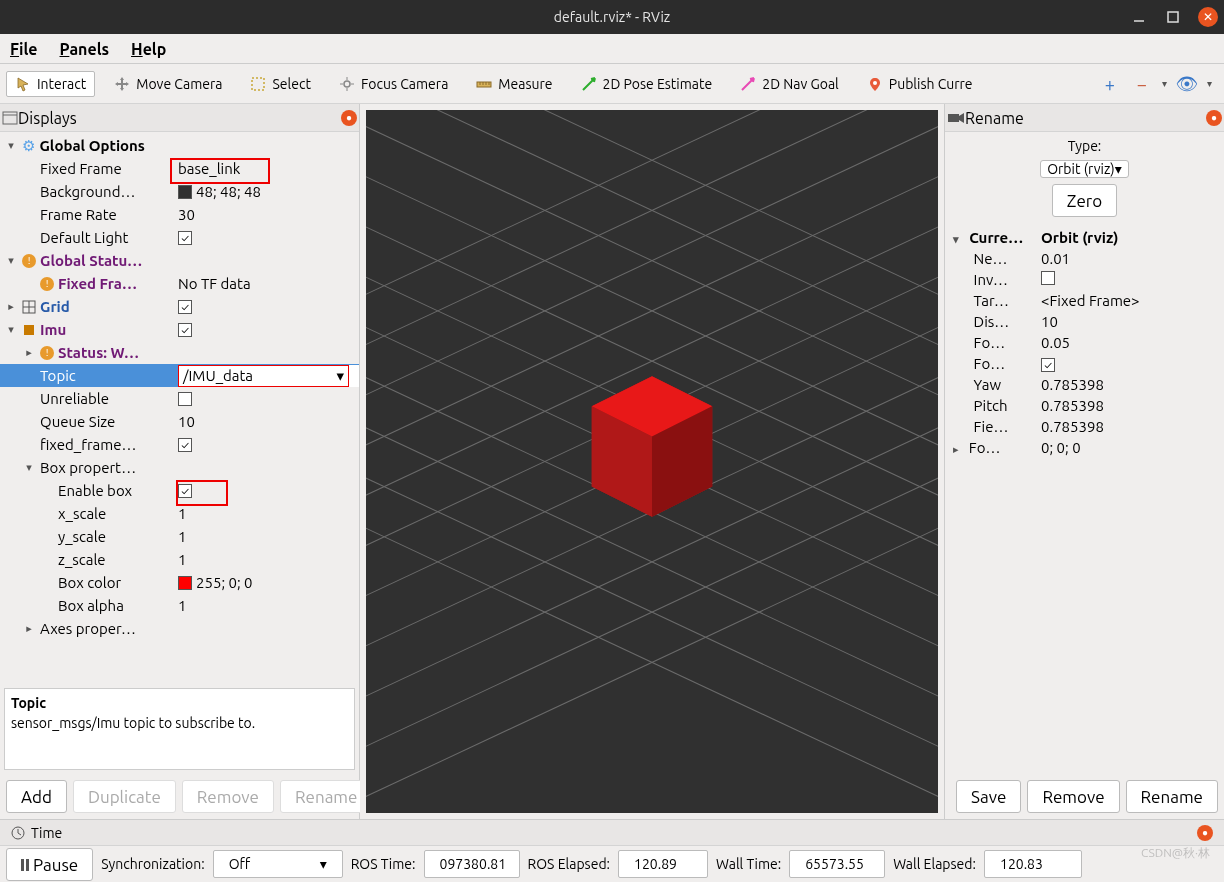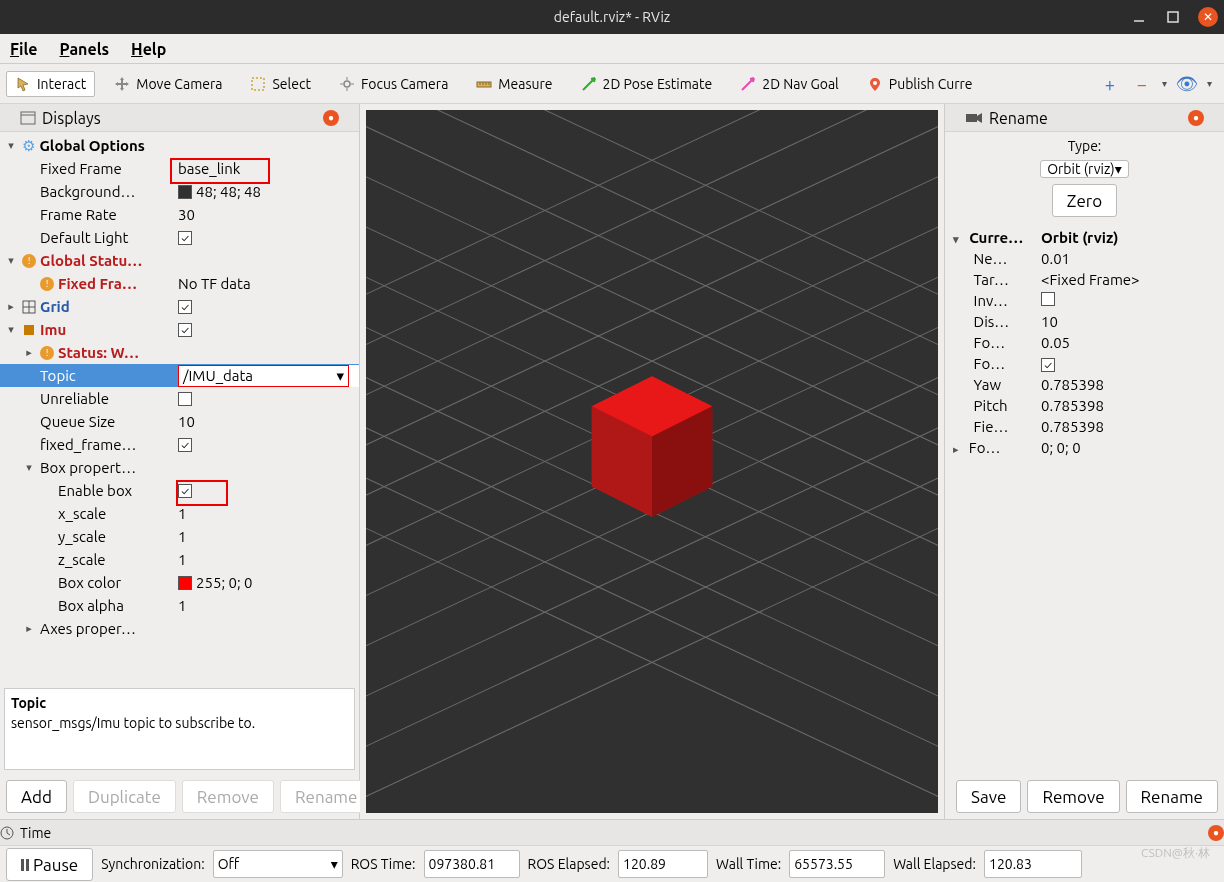--- a/index.html
+++ b/index.html
@@ -24,36 +24,36 @@
 .toolbar-right { margin-left: auto; display: flex; gap: 8px; align-items: center; padding-right: 6px; }
 .toolbar-right .icbtn { font-size: 18px; width: 24px; text-align:center; }
 .toolbar-dropdown { font-size: 10px; color: #555; }
 
 
 .content { display: flex; height: 715px; }
 .left-panel { width: 360px; background: #f0eeed; display: flex; flex-direction: column; border-right: 1px solid #ccc; }
 .center-panel { flex: 1; background: #f0eeed; display: flex; align-items:center; justify-content:center; padding: 6px; }
 .right-panel { width: 280px; background: #f0eeed; display: flex; flex-direction: column; border-left: 1px solid #ccc; }
 
-.panel-header { height: 28px; display: flex; align-items: center; padding: 0 20px; gap: 6px; border-bottom: 1px solid #d4d4d4; background: #e8e6e5; }
+.panel-header { height: 28px; display: flex; align-items: center; padding: 0 2px; border-bottom: 1px solid #d4d4d4; background: #e8e6e5; }
 .panel-header .ptitle { font-size: 16px; flex: 1; }
 .panel-header .pclose { width: 16px; height: 16px; border-radius: 50%; background: #e95420; display:flex; align-items:center; justify-content:center; color:#fff; font-size:10px; }
 
 
 .tree { flex: 1; overflow: hidden; padding: 2px 0; font-size: 15px; }
 .tree-row { display: flex; align-items: center; height: 23px; }
 .tree-row .col1 { width: 178px; display: flex; align-items: center; gap: 4px; overflow: hidden; white-space: nowrap; }
 .tree-row .col2 { flex: 1; display: flex; align-items: center; gap: 4px; padding-right: 10px; overflow: hidden; white-space: nowrap; }
 .tree-row.selected { background: #4a90d9; color: #fff; }
 .tree-row.selected .col2 { background: #fff; color: #000; }
 .expander { width: 14px; text-align: center; font-size: 11px; color: #555; }
 .indent0 { padding-left: 4px; }
 .indent1 { padding-left: 22px; }
 .indent2 { padding-left: 40px; }
-.warn { color: #b91c1c; font-weight: bold; }
+.warn { color: #701a75; font-weight: bold; }
 .grid-label { color: #2659a8; font-weight: bold; }
 .bold { font-weight: bold; }
 .checkbox { width: 14px; height: 14px; border: 1px solid #555; display: inline-flex; align-items:center; justify-content:center; font-size:11px; background:#fff; }
 .colorswatch { width: 14px; height: 14px; border: 1px solid #555; display: inline-block; }
 .redbox { border: 2px solid #e00; position: absolute; pointer-events: none; }
 .dropdown-field { display: flex; align-items: center; justify-content: space-between; width: 100%; border: 1px solid #e00; background:#fff; padding: 0 4px; height: 22px; }
 
 
 .help-box { height: 82px; border: 1px solid #ccc; margin: 4px; padding: 6px; background: #fff; }
 .help-box .htitle { font-weight: bold; margin-bottom: 4px; }
@@ -71,24 +71,24 @@
 .vrow .vcol1 { width: 96px; padding-left: 8px; overflow:hidden; white-space:nowrap; }
 .vrow .vcol2 { flex: 1; overflow:hidden; white-space:nowrap; }
 .vrow.head .vcol1 { font-weight: bold; }
 .vrow.head .vcol2 { font-weight: bold; }
 
 
 .view3d { width: 100%; height: 100%; background: #303030; position: relative; }
 
 
 .time-panel { height: 64px; background: #f0eeed; border-top: 1px solid #ccc; }
-.time-header { height: 26px; display: flex; align-items: center; padding: 0 0; gap: 6px; border-bottom: 1px solid #d4d4d4; background: #e8e6e5; }
+.time-header { height: 26px; display: flex; align-items: center; padding: 0 11px; gap: 6px; border-bottom: 1px solid #d4d4d4; background: #e8e6e5; }
 .time-header .pclose { margin-left:auto; width: 16px; height: 16px; border-radius: 50%; background: #e95420; display:flex; align-items:center; justify-content:center; color:#fff; font-size:10px; }
 .time-row { height: 36px; display: flex; align-items: center; gap: 8px; padding: 0 6px; }
-.time-row .tinput { height: 28px; border: 1px solid #bbb; border-radius: 2px; padding: 0 4px; background:#fff; display:flex; align-items:center; }
+.time-row .tinput { height: 28px; border: 1px solid #bbb; border-radius: 2px; padding: 0 15px; background:#fff; display:flex; align-items:center; }
 .watermark { position: absolute; right: 14px; bottom: 20px; color: rgba(120,120,120,0.4); font-size: 12px; }
 
 .icon-gear { color: #5aa3e8; }
 .icon-warn { width: 14px; height: 14px; border-radius: 50%; background: #e89a2c; color:#fff; font-size:10px; display:inline-flex; align-items:center; justify-content:center; }
 
 svg { display: block; }
 </style>
 </head>
 <body>
 
@@ -507,26 +507,26 @@
     <div class="views-tree" id="views-tree">
         <div class="vrow head">
           <div class="vcol1"><span class="expander">▾</span>&nbsp;&nbsp;&nbsp;Curre…</div>
           <div class="vcol2">Orbit (rviz)</div>
         </div>
         <div class="vrow">
           <div class="vcol1">&nbsp;&nbsp;&nbsp;&nbsp;&nbsp;&nbsp;Ne…</div>
           <div class="vcol2">0.01</div>
         </div>
         <div class="vrow">
+          <div class="vcol1">&nbsp;&nbsp;&nbsp;&nbsp;&nbsp;&nbsp;Inv…</div>
+          <div class="vcol2"><span class="checkbox"></span></div>
+        </div>
+        <div class="vrow">
           <div class="vcol1">&nbsp;&nbsp;&nbsp;&nbsp;&nbsp;&nbsp;Tar…</div>
           <div class="vcol2">&lt;Fixed Frame&gt;</div>
-        </div>
-        <div class="vrow">
-          <div class="vcol1">&nbsp;&nbsp;&nbsp;&nbsp;&nbsp;&nbsp;Inv…</div>
-          <div class="vcol2"><span class="checkbox"></span></div>
         </div>
         <div class="vrow">
           <div class="vcol1">&nbsp;&nbsp;&nbsp;&nbsp;&nbsp;&nbsp;Dis…</div>
           <div class="vcol2">10</div>
         </div>
         <div class="vrow">
           <div class="vcol1">&nbsp;&nbsp;&nbsp;&nbsp;&nbsp;&nbsp;Fo…</div>
           <div class="vcol2">0.05</div>
         </div>
         <div class="vrow">

